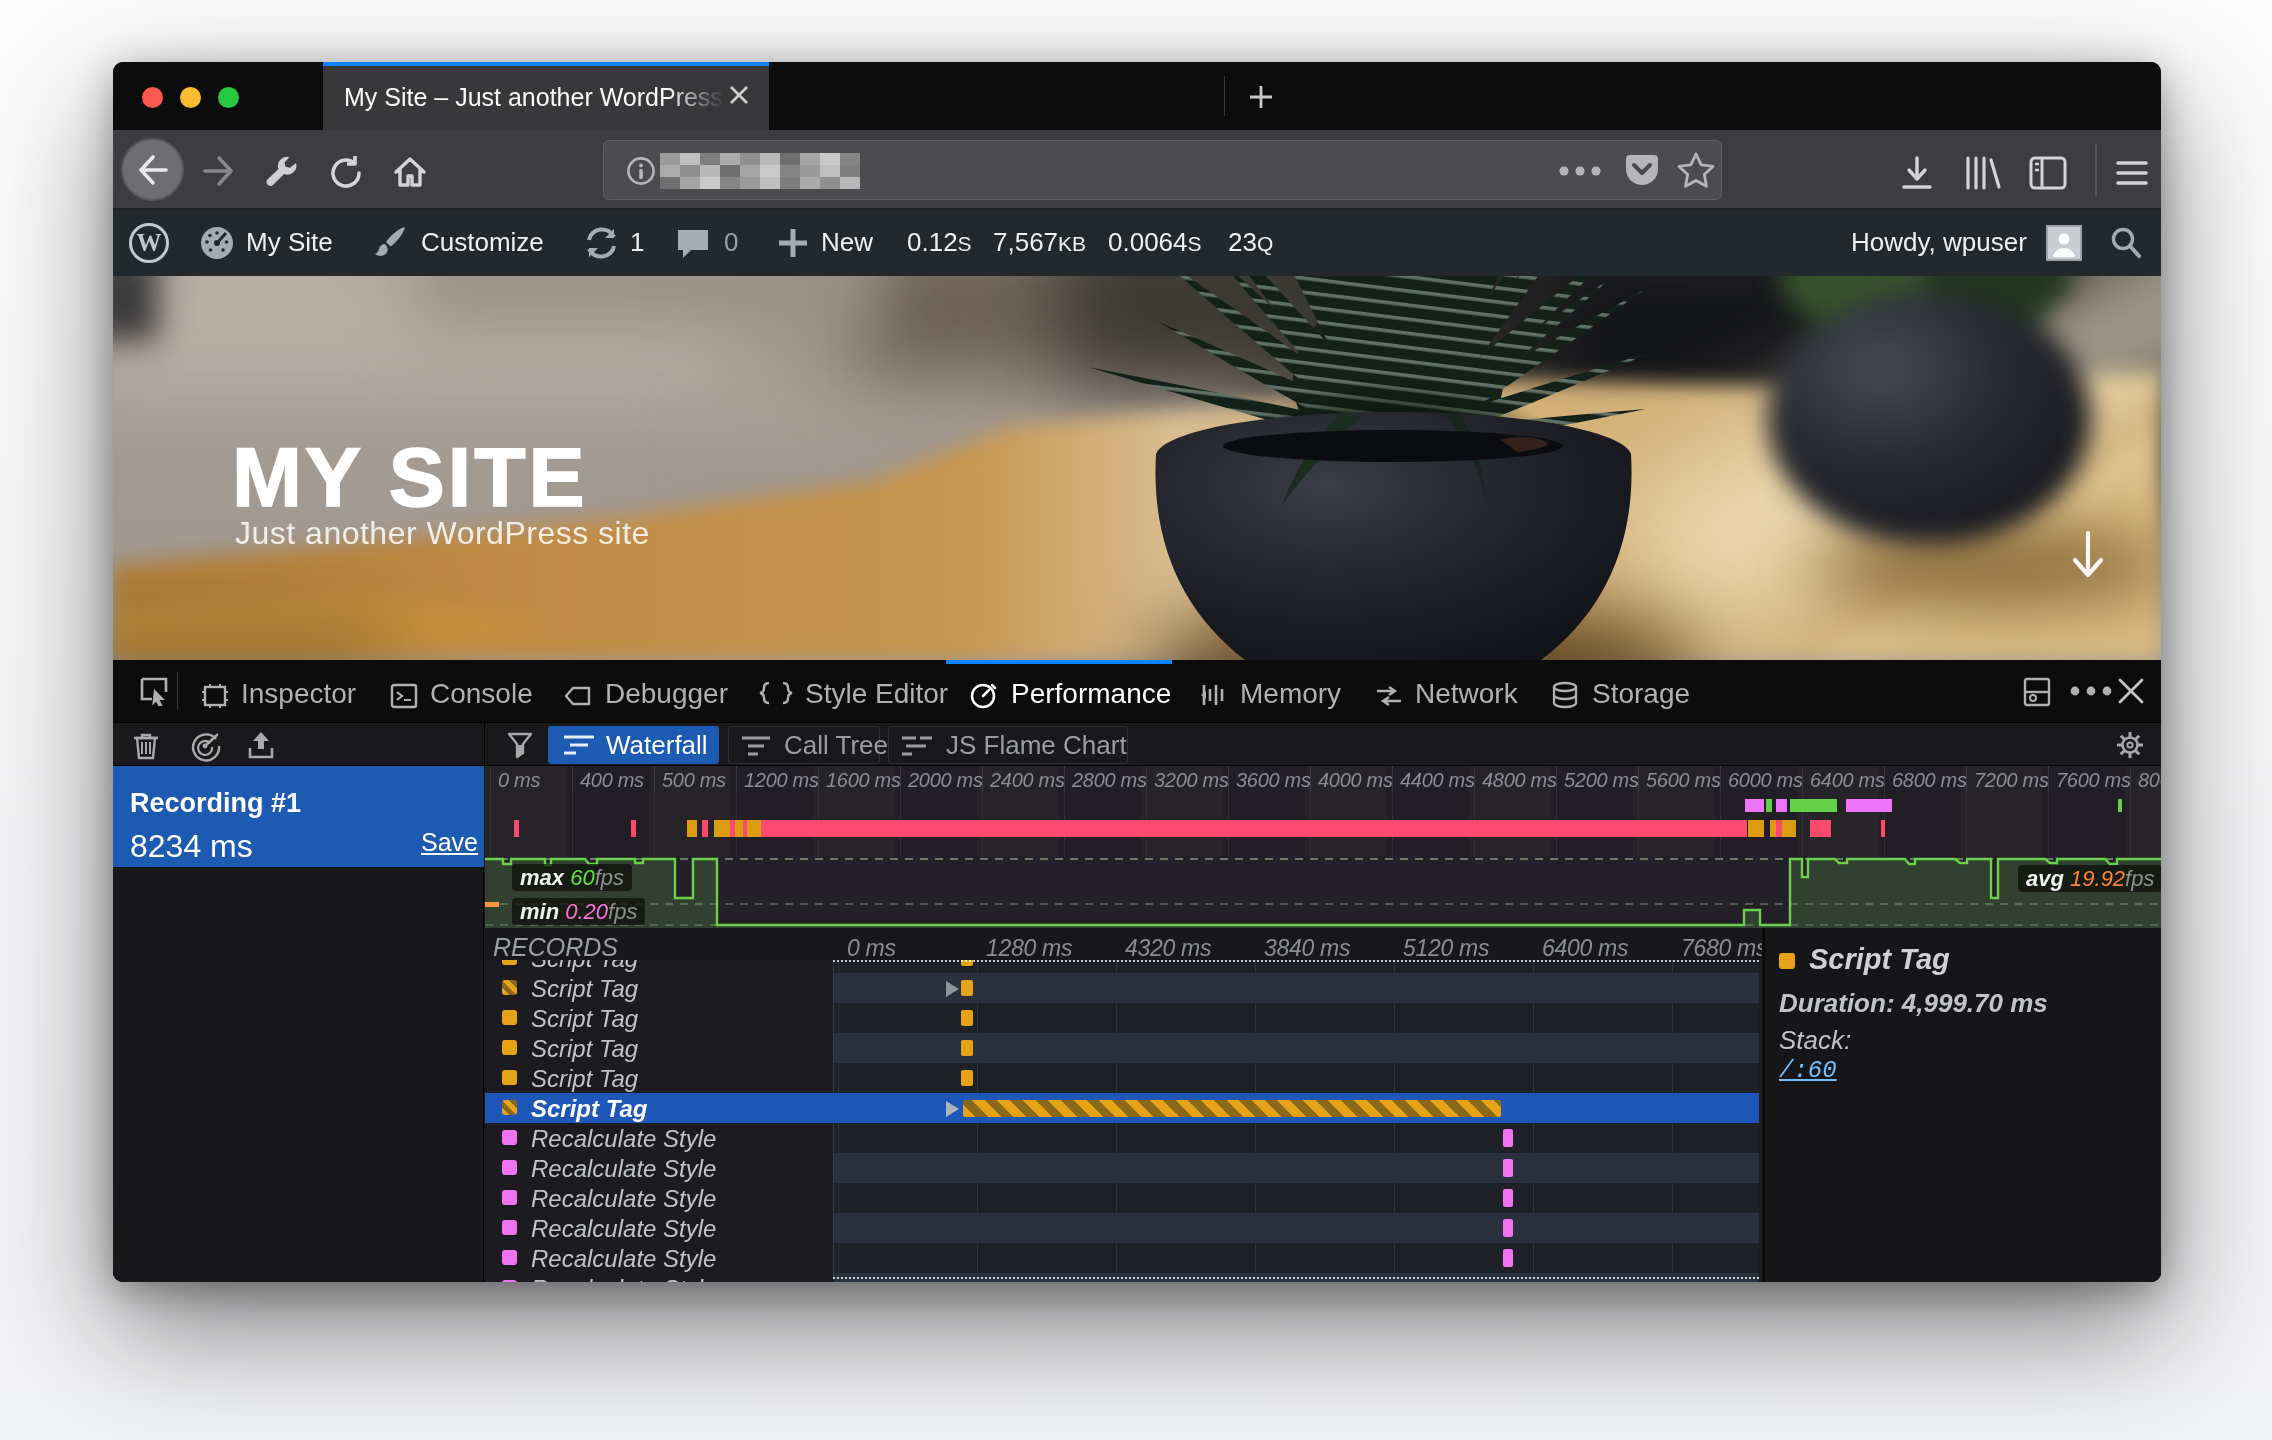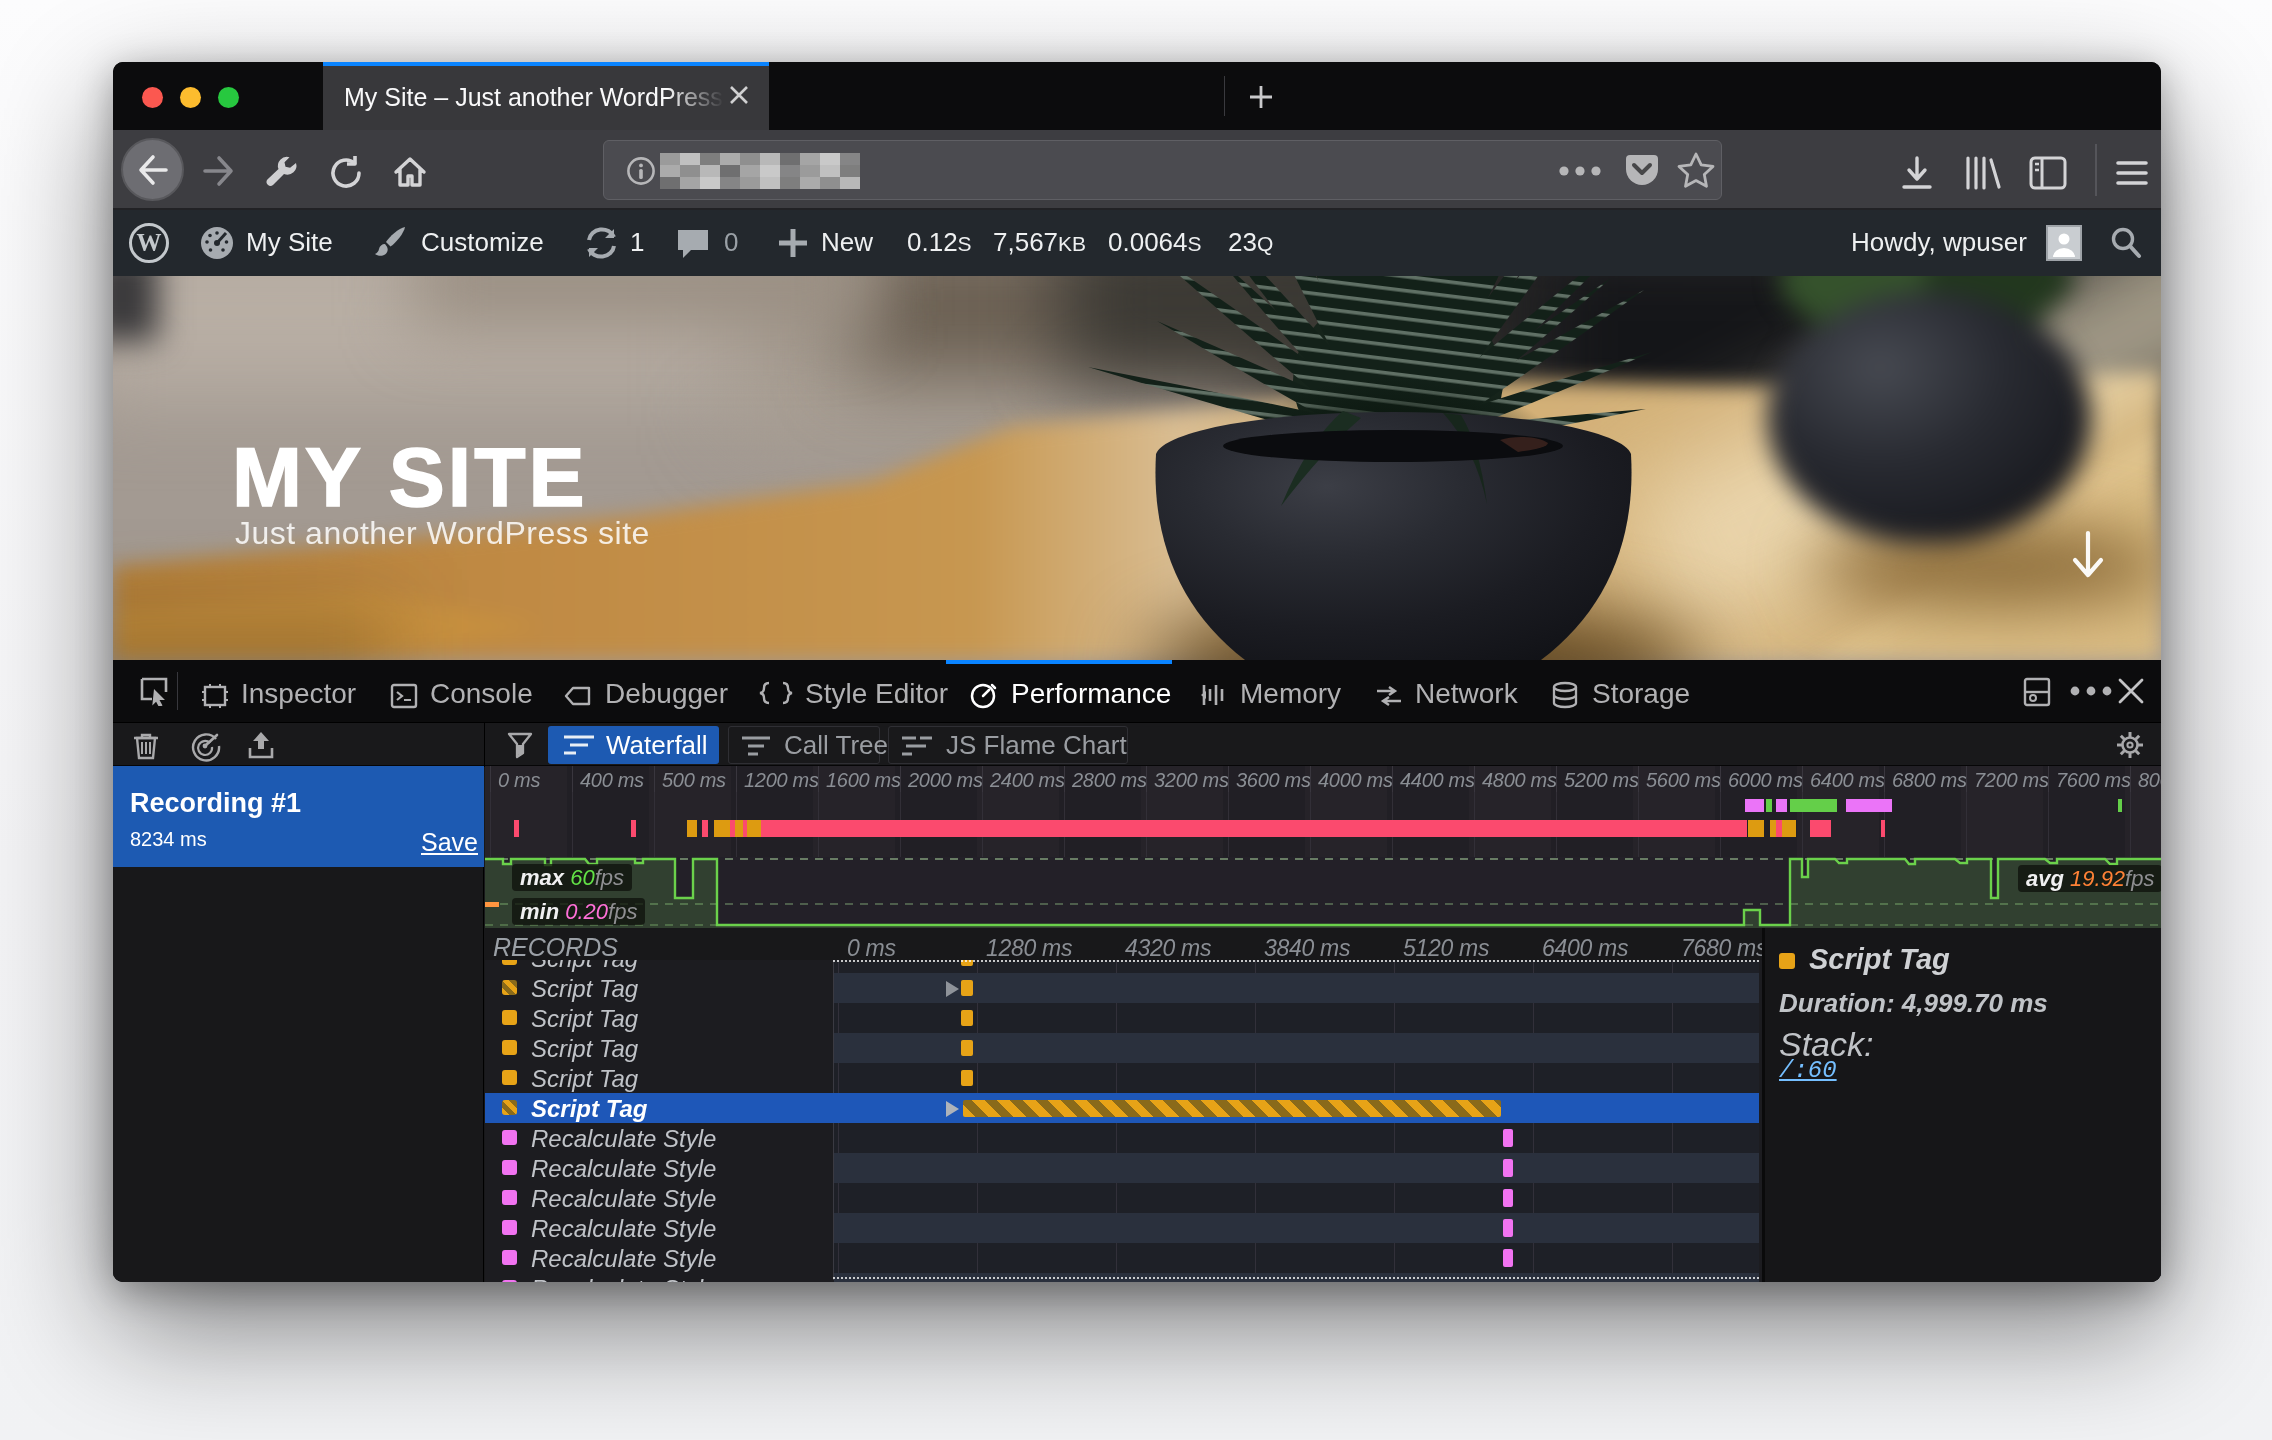--- a/index.html
+++ b/index.html
@@ -611,21 +611,21 @@
         <div class="abs" style="left:1018px;top:229px;width:10px;height:18px;background:#f173f1;border-radius:2px;"></div>
         <div class="abs" style="left:1018px;top:259px;width:10px;height:18px;background:#f173f1;border-radius:2px;"></div>
         <div class="abs" style="left:1018px;top:289px;width:10px;height:18px;background:#f173f1;border-radius:2px;"></div>
         <div class="abs" style="left:348px;top:0;width:926px;height:0;border-top:2px dotted rgba(255,255,255,0.75);"></div>
         <div class="abs" style="left:348px;top:317px;width:926px;height:0;border-top:2px dotted rgba(255,255,255,0.75);"></div>
       </div>
       <div id="detail">
         <div class="abs" style="left:14px;top:25px;width:16px;height:16px;border-radius:3px;background:#e7a317;"></div>
         <div class="abs" style="left:44px;top:15px;font-size:29px;font-weight:bold;color:#cfd1d4;">Script Tag</div>
         <div class="abs" style="left:14px;top:60px;font-size:26px;color:#c0c3c7;"><b>Duration:</b>&nbsp;<b>4,999.70 ms</b></div>
-        <div class="abs" style="left:14px;top:97px;font-size:34px;color:#c0c3c7;">Stack:</div>
+        <div class="abs" style="left:14px;top:97px;font-size:26px;color:#c0c3c7;">Stack:</div>
         <div class="abs" style="left:14px;top:129px;font-size:24px;color:#75bfff;font-family:'Liberation Mono',monospace;text-decoration:underline;">/:60</div>
       </div>
     </div>
     <div id="ptool">
       <div class="abs" style="left:371px;top:0;width:1px;height:44px;background:#000;"></div>
       <svg class="abs" style="left:19px;top:8px;" width="28" height="30" viewBox="0 0 28 30">
         <path d="M5 7 h18 l-2 20 h-14 z" fill="none" stroke="#a9a9ab" stroke-width="2.4"></path>
         <path d="M10 11 v12 M14 11 v12 M18 11 v12" stroke="#a9a9ab" stroke-width="2"></path>
         <path d="M2 7 h24 M10 7 v-3 h8 v3" stroke="#a9a9ab" stroke-width="2.4" fill="none"></path>
       </svg>
@@ -670,18 +670,18 @@
           <line x1="5.8" y1="24.2" x2="9.3" y2="20.7"></line>
             <line x1="20.7" y1="9.3" x2="24.2" y2="5.8"></line>
         </g>
         <circle cx="15" cy="15" r="7.5" fill="none" stroke="#a9a9ab" stroke-width="2.6"></circle>
         <circle cx="15" cy="15" r="2.6" fill="none" stroke="#a9a9ab" stroke-width="2"></circle>
       </svg>
     </div>
     <div id="sidebar">
       <div id="recblock">
         <div style="position:absolute;left:17px;top:22px;font-size:27px;font-weight:bold;">Recording #1</div>
-        <div style="position:absolute;left:17px;top:62px;font-size:20px;">8234 ms</div>
+        <div style="position:absolute;left:17px;top:62px;font-size:32px;">8234 ms</div>
         <div style="position:absolute;left:308px;top:62px;font-size:25px;text-decoration:underline;">Save</div>
       </div>
     </div>
   </div>
 </div>
 
 </body></html>

